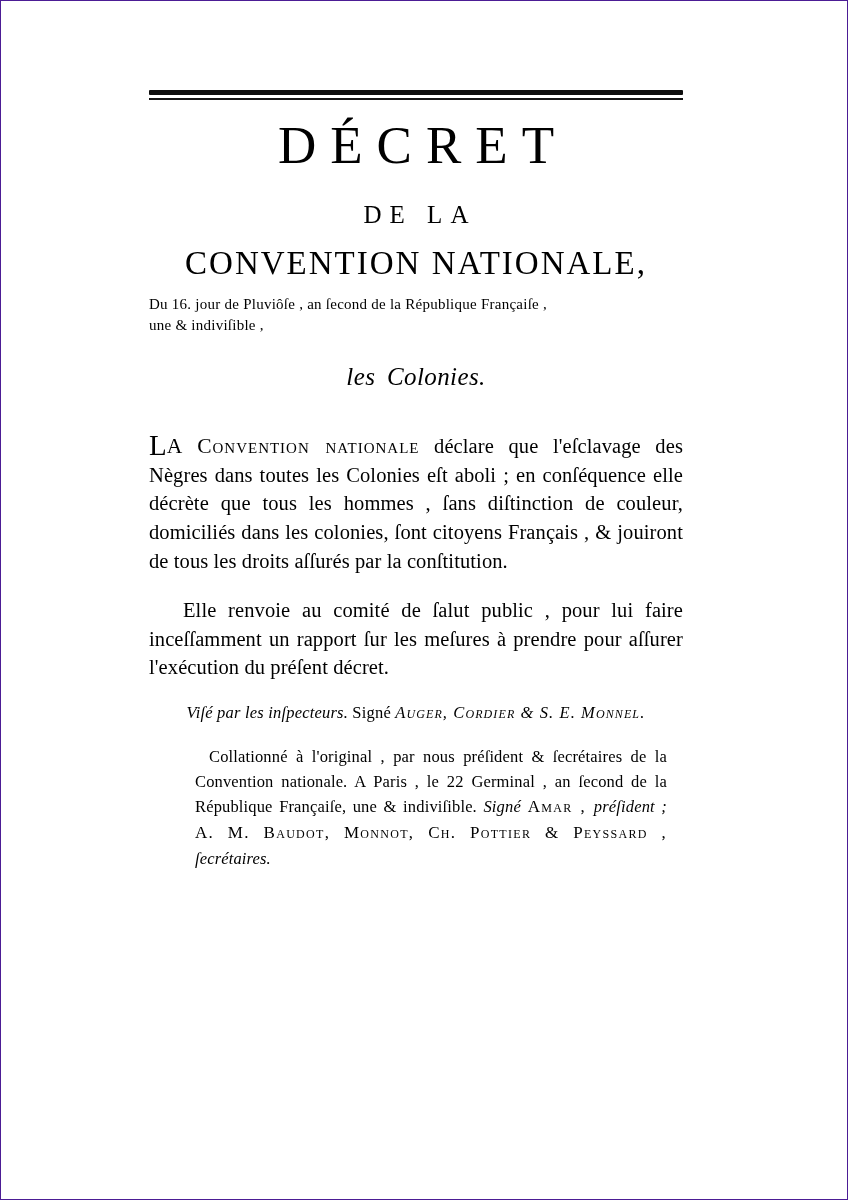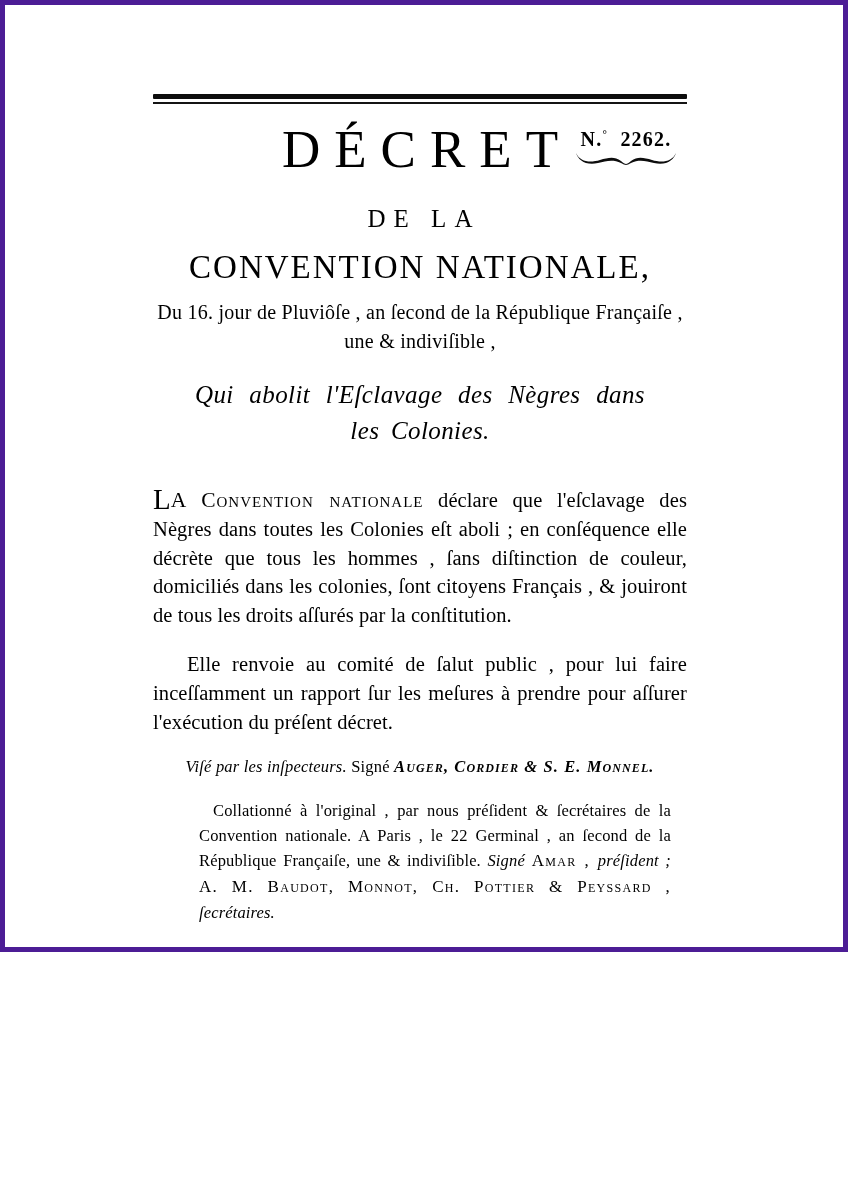--- a/index.html
+++ b/index.html
@@ -3,23 +3,23 @@
 <meta charset="utf-8">
 <style>
   html, body {
     margin: 0;
     padding: 0;
     background: #ffffff;
   }
   .page {
     position: relative;
     width: 848px;
-    height: 952px;
+    height: 1200px;
     background: #ffffff;
-    border: 5px solid #4c1d95;
+    border: 1px solid #4c1d95;
     box-sizing: border-box;
     overflow: hidden;
     font-family: "Liberation Serif", "DejaVu Serif", serif;
     color: #000000;
   }
 
   .content {
     position: absolute;
     left: 148px;
     top: 0;
@@ -96,22 +96,22 @@
   }
   .conv-nat {
     font-size: 33px;
     letter-spacing: 2.0px;
     margin-top: 16px;
     text-align: center;
     white-space: nowrap;
   }
 
   .dateline {
-    text-align: center;
-    font-size: 20px;
+    text-align: left;
+    font-size: 15px;
     line-height: 1.42;
     margin-top: 12px;
     letter-spacing: 0.25px;
   }
 
   .subject {
     text-align: center;
     font-style: italic;
     font-size: 25px;
     line-height: 1.44;
@@ -167,21 +167,21 @@
     letter-spacing: 0.2px;
     white-space: nowrap;
   }
   .visa .roman {
     font-style: normal;
   }
   .visa .sig {
     font-variant: small-caps;
     font-style: italic;
     letter-spacing: 1.1px;
-    font-weight: 700;
+    font-weight: 400;
   }
 
   
   .collation {
     margin: 21px 0 0 46px;
     width: 472px;
     font-size: 16.5px;
     line-height: 1.53;
     text-align: justify;
     text-align-last: left;
@@ -219,38 +219,31 @@
   <div class="content">
 
     <div class="rule-block">
       <div class="rule-thick"></div>
       <div class="rule-thin"></div>
     </div>
 
     <div class="masthead">
       <div class="decret-row">
         <span class="decret">DÉCRET</span>
-        <div class="numero">
-          <span class="num-text"><span>N.</span><span class="sup">°</span>&nbsp;&nbsp;<span>2262.</span></span>
-          <svg class="brace" viewBox="0 0 104 16">
-            <path d="M2,4 C6,13 16,14 26,11 C34,9 40,7 47,12 C49,14 51,15 52,15 C53,15 55,14 57,12 C64,7 70,9 78,11 C88,14 98,13 102,4 C100,11 92,17 80,14 C72,12 65,10 57,14 C55,15.3 53,16 52,16 C51,16 49,15.3 47,14 C39,10 32,12 24,14 C12,17 4,11 2,4 Z" fill="#0d0d0d"></path>
-          </svg>
-        </div>
       </div>
 
       <div class="de-la">DE LA</div>
       <div class="conv-nat">CONVENTION NATIONALE,</div>
 
       <div class="dateline">
         <span>Du 16. jour de Pluviôſe , an ſecond de la République Françaiſe ,</span><br>
         <span>une &amp; indiviſible ,</span>
       </div>
 
       <div class="subject">
-        <span class="l1">Qui abolit l'Eſclavage des Nègres dans</span>
         <span class="l2">les Colonies.</span>
       </div>
     </div>
 
     <div class="body-block">
       <p class="para p1"><span class="dropcap">L</span><span class="smallcaps-tight">A</span>&nbsp;<span class="smallcaps">Convention nationale</span><span> déclare que l'eſclavage des Nègres dans toutes les Colonies eſt aboli ; en conſéquence elle décrète que tous les hommes , ſans diſtinction de couleur, domiciliés dans les colonies, ſont citoyens Français , &amp; jouiront de tous les droits aſſurés par la conſtitution.</span></p>
 
       <p class="para p2">Elle renvoie au comité de ſalut public , pour lui faire inceſſamment un rapport ſur les meſures à prendre pour aſſurer l'exécution du préſent décret.</p>
     </div>
 

